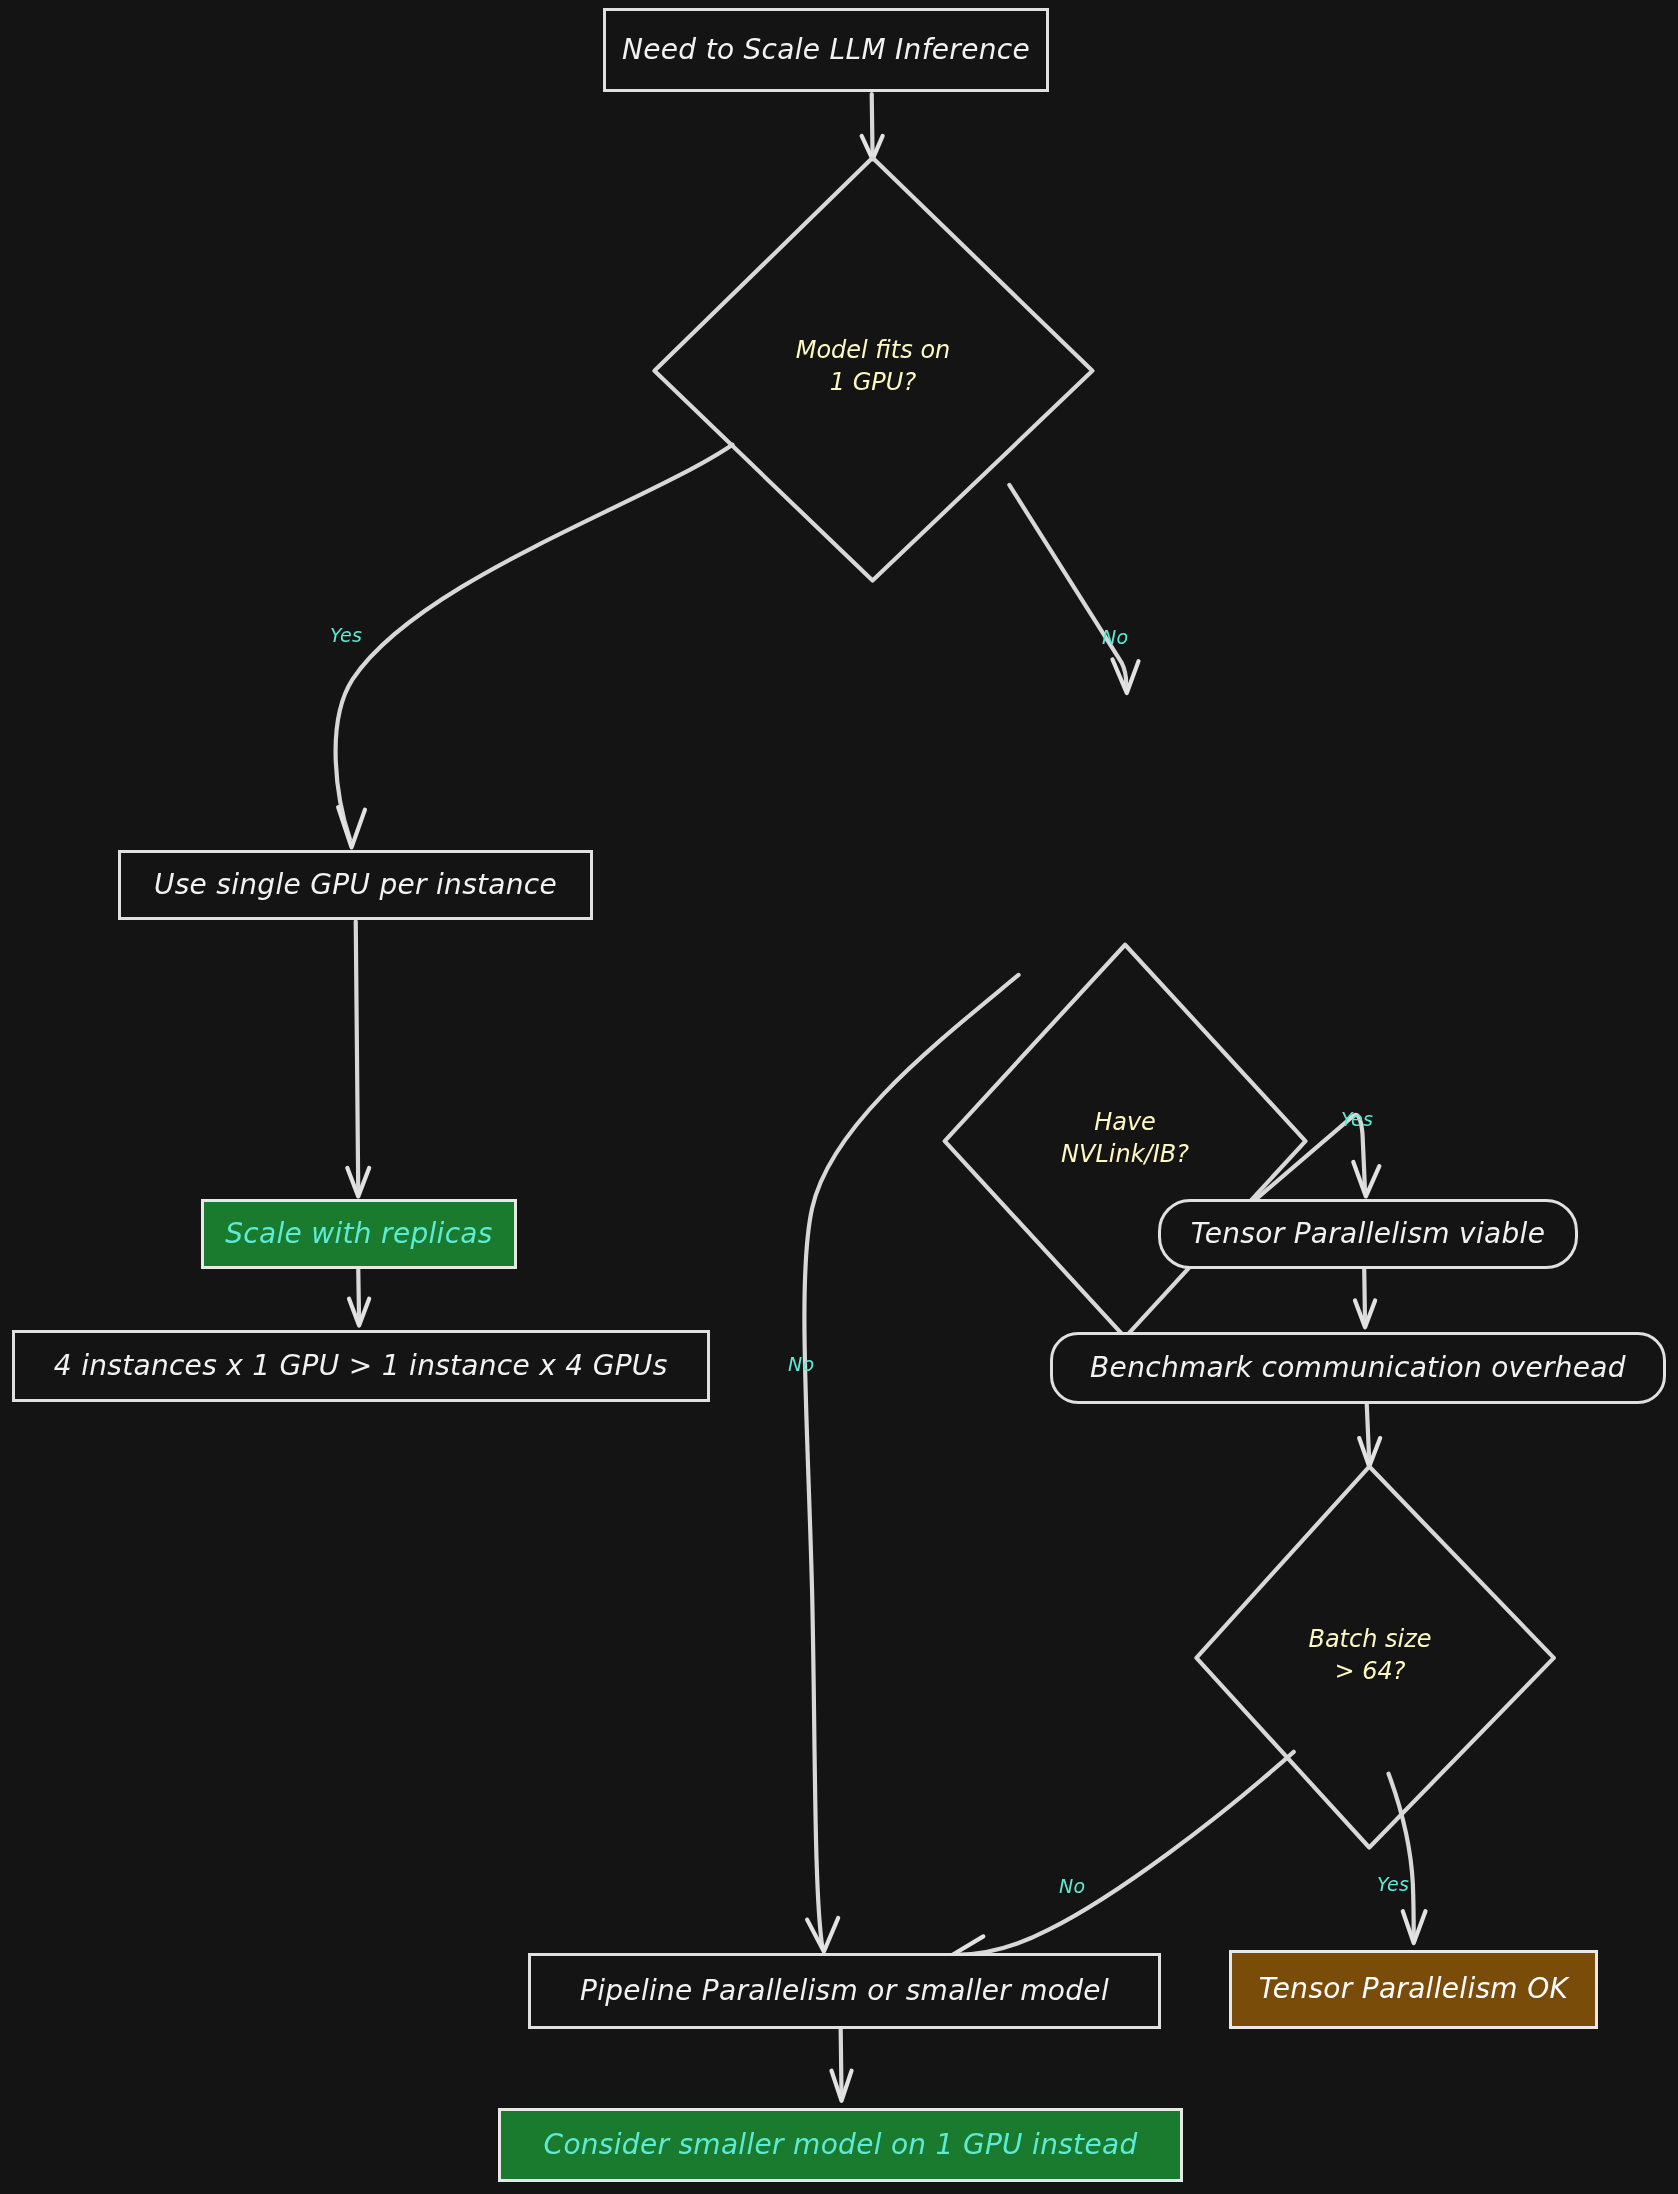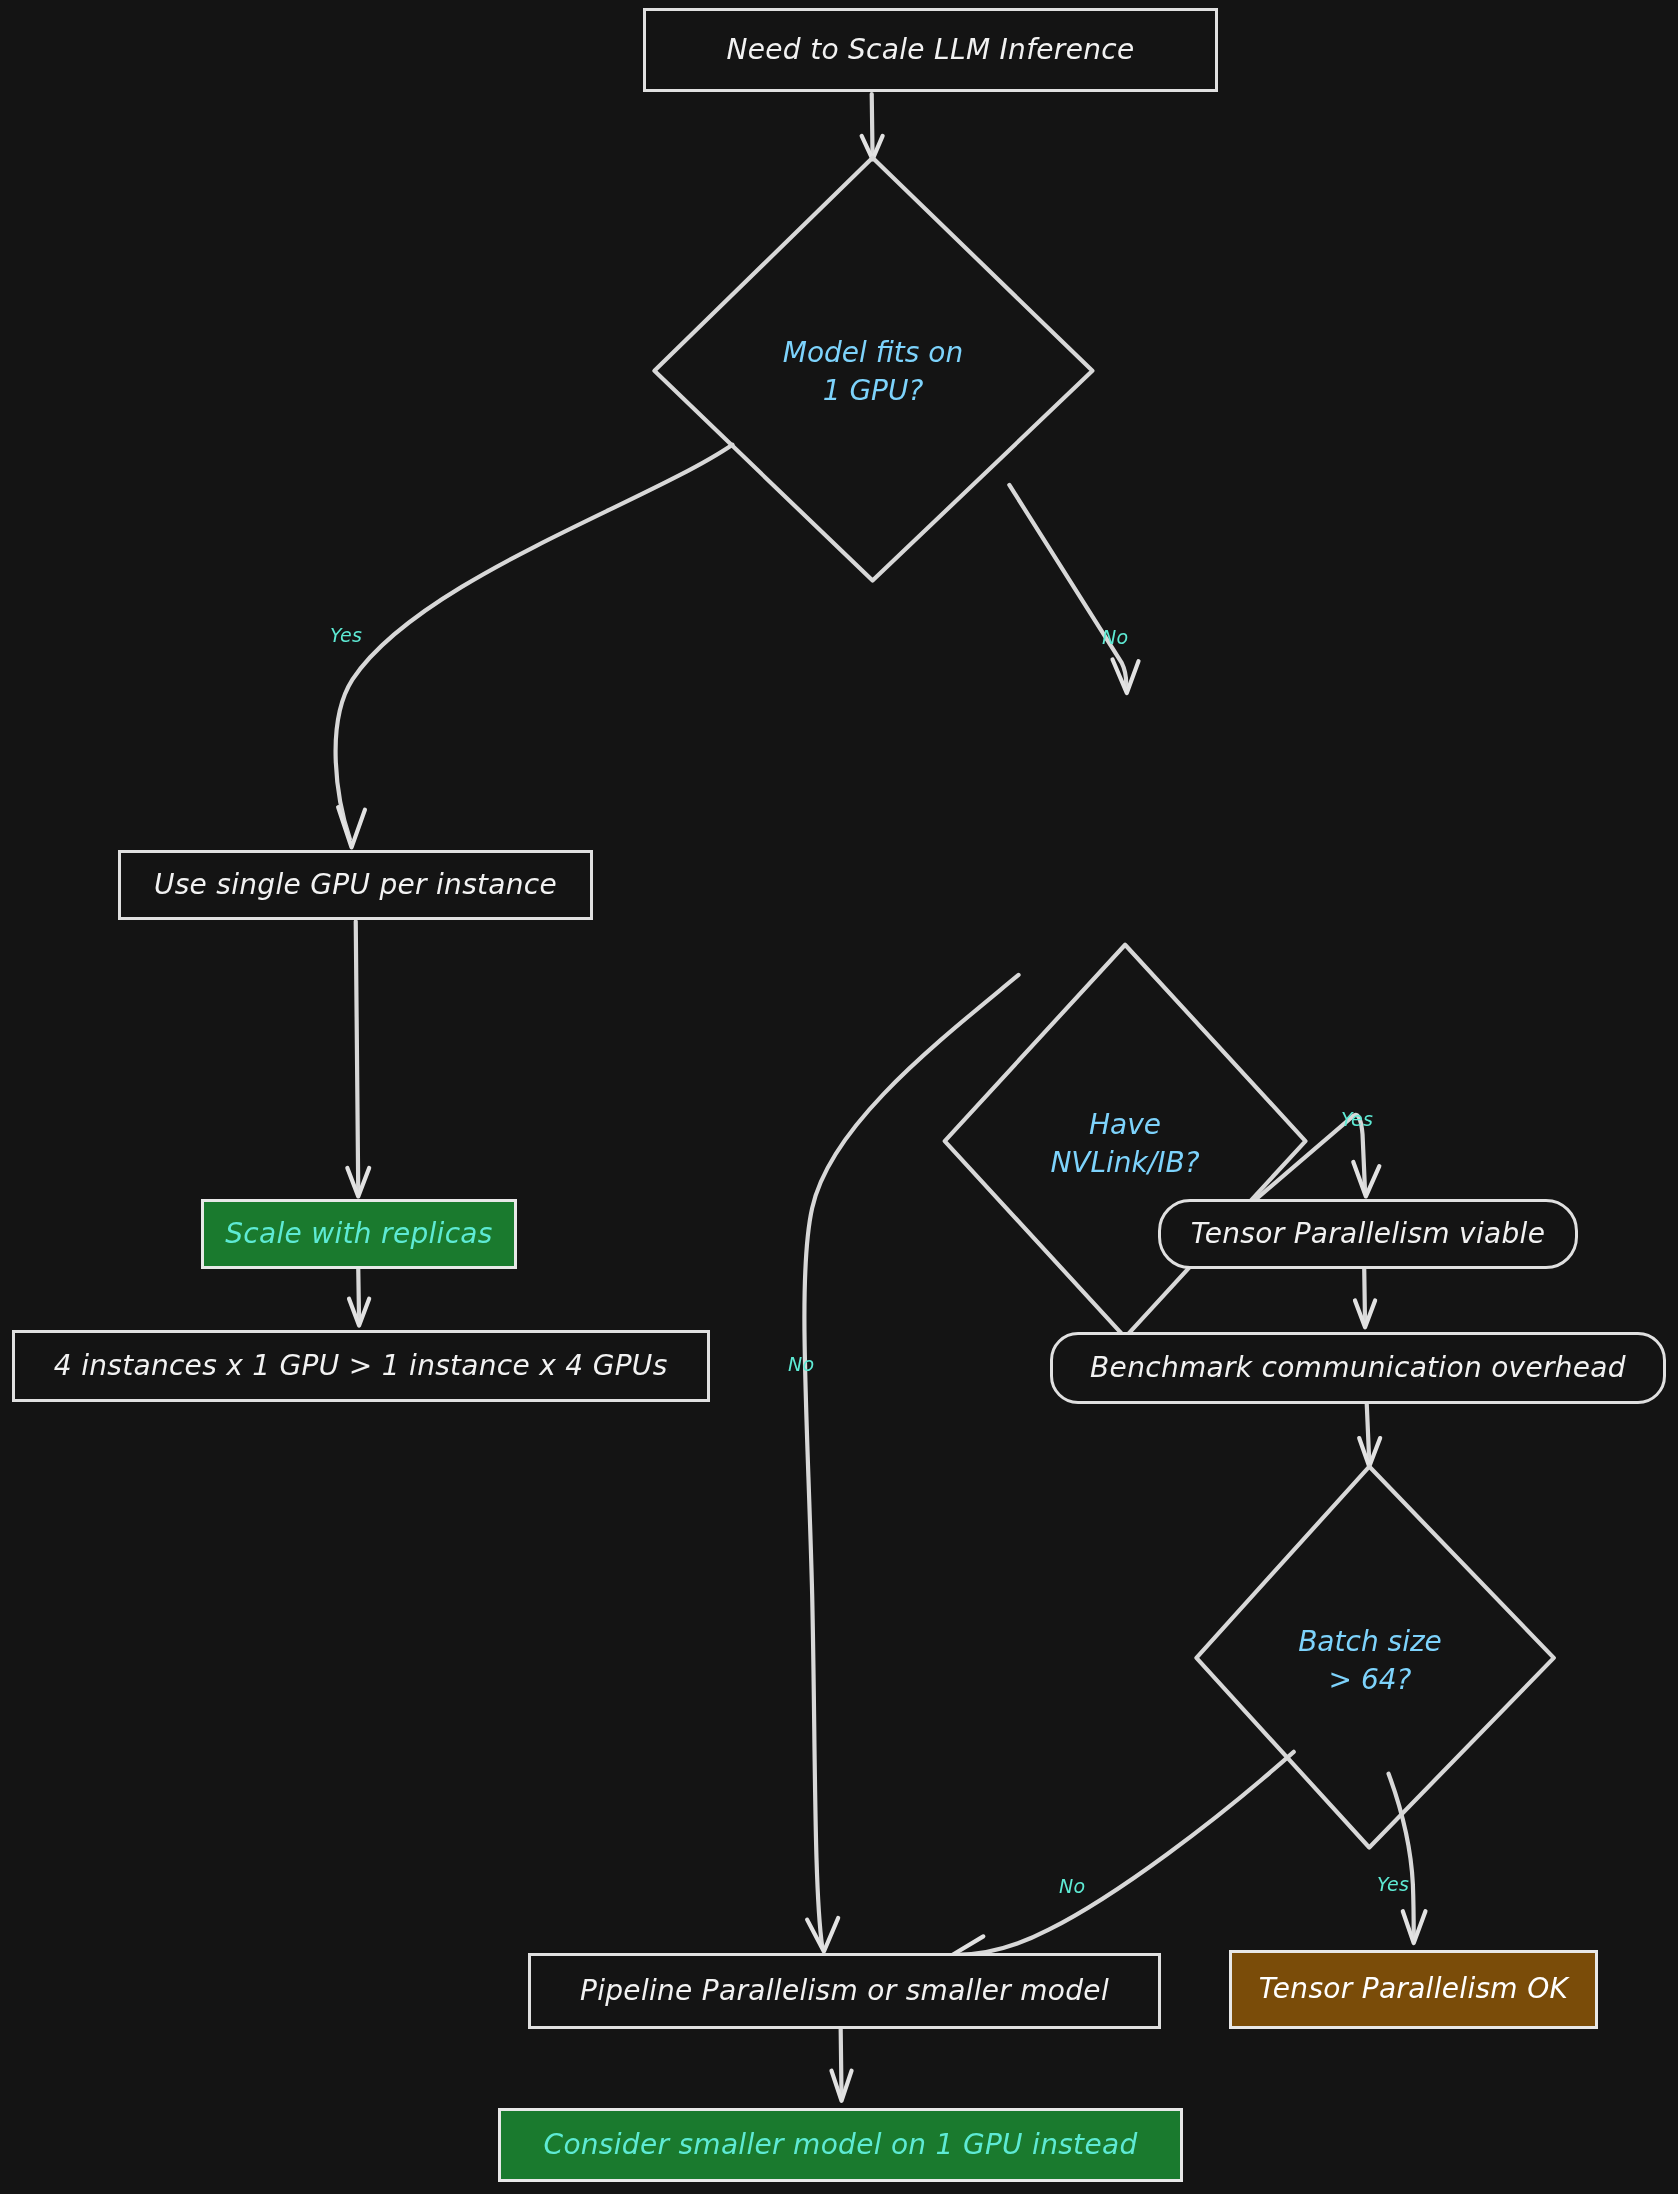--- a/index.html
+++ b/index.html
@@ -62,22 +62,22 @@
     border-color: #e8e8e8;
     color: #5eead4;
   }
   .rectnode.brown {
     background: #7a4c09;
     border-color: #e8e8e8;
     color: #ffffff;
   }
   .diamond-label {
     position: absolute;
-    color: #7dd3fc;
-    font-size: 28px;
+    color: #fef9c3;
+    font-size: 24px;
     line-height: 1.35;
     text-align: center;
     white-space: pre-line;
     pointer-events: none;
   }
   .edge-label {
     position: absolute;
     color: #5eead4;
     font-size: 19px;
     letter-spacing: 0.4px;
@@ -170,21 +170,21 @@
 
   <div class="diamond-label hand" style="left:705px; top:334px; width:336px;">Model fits on
 1 GPU?</div>
 
   <div class="diamond-label hand" style="left:957px; top:1106px; width:336px;">Have
 NVLink/IB?</div>
 
   <div class="diamond-label hand" style="left:1202px; top:1623px; width:336px;">Batch size
 &gt; 64?</div>
 
-  <div class="node rectnode hand" style="left:643px; top:8.4px; width:575px; height:84px;">
+  <div class="node rectnode hand" style="left:603px; top:8.4px; width:446px; height:84px;">
     <span>Need to Scale LLM Inference</span>
   </div>
 
   <div class="node rectnode hand" style="left:118px; top:850px; width:475px; height:70px;">
     <span>Use single GPU per instance</span>
   </div>
 
   <div class="node rectnode green hand" style="left:201px; top:1199px; width:316px; height:70px;">
     <span>Scale with replicas</span>
   </div>

